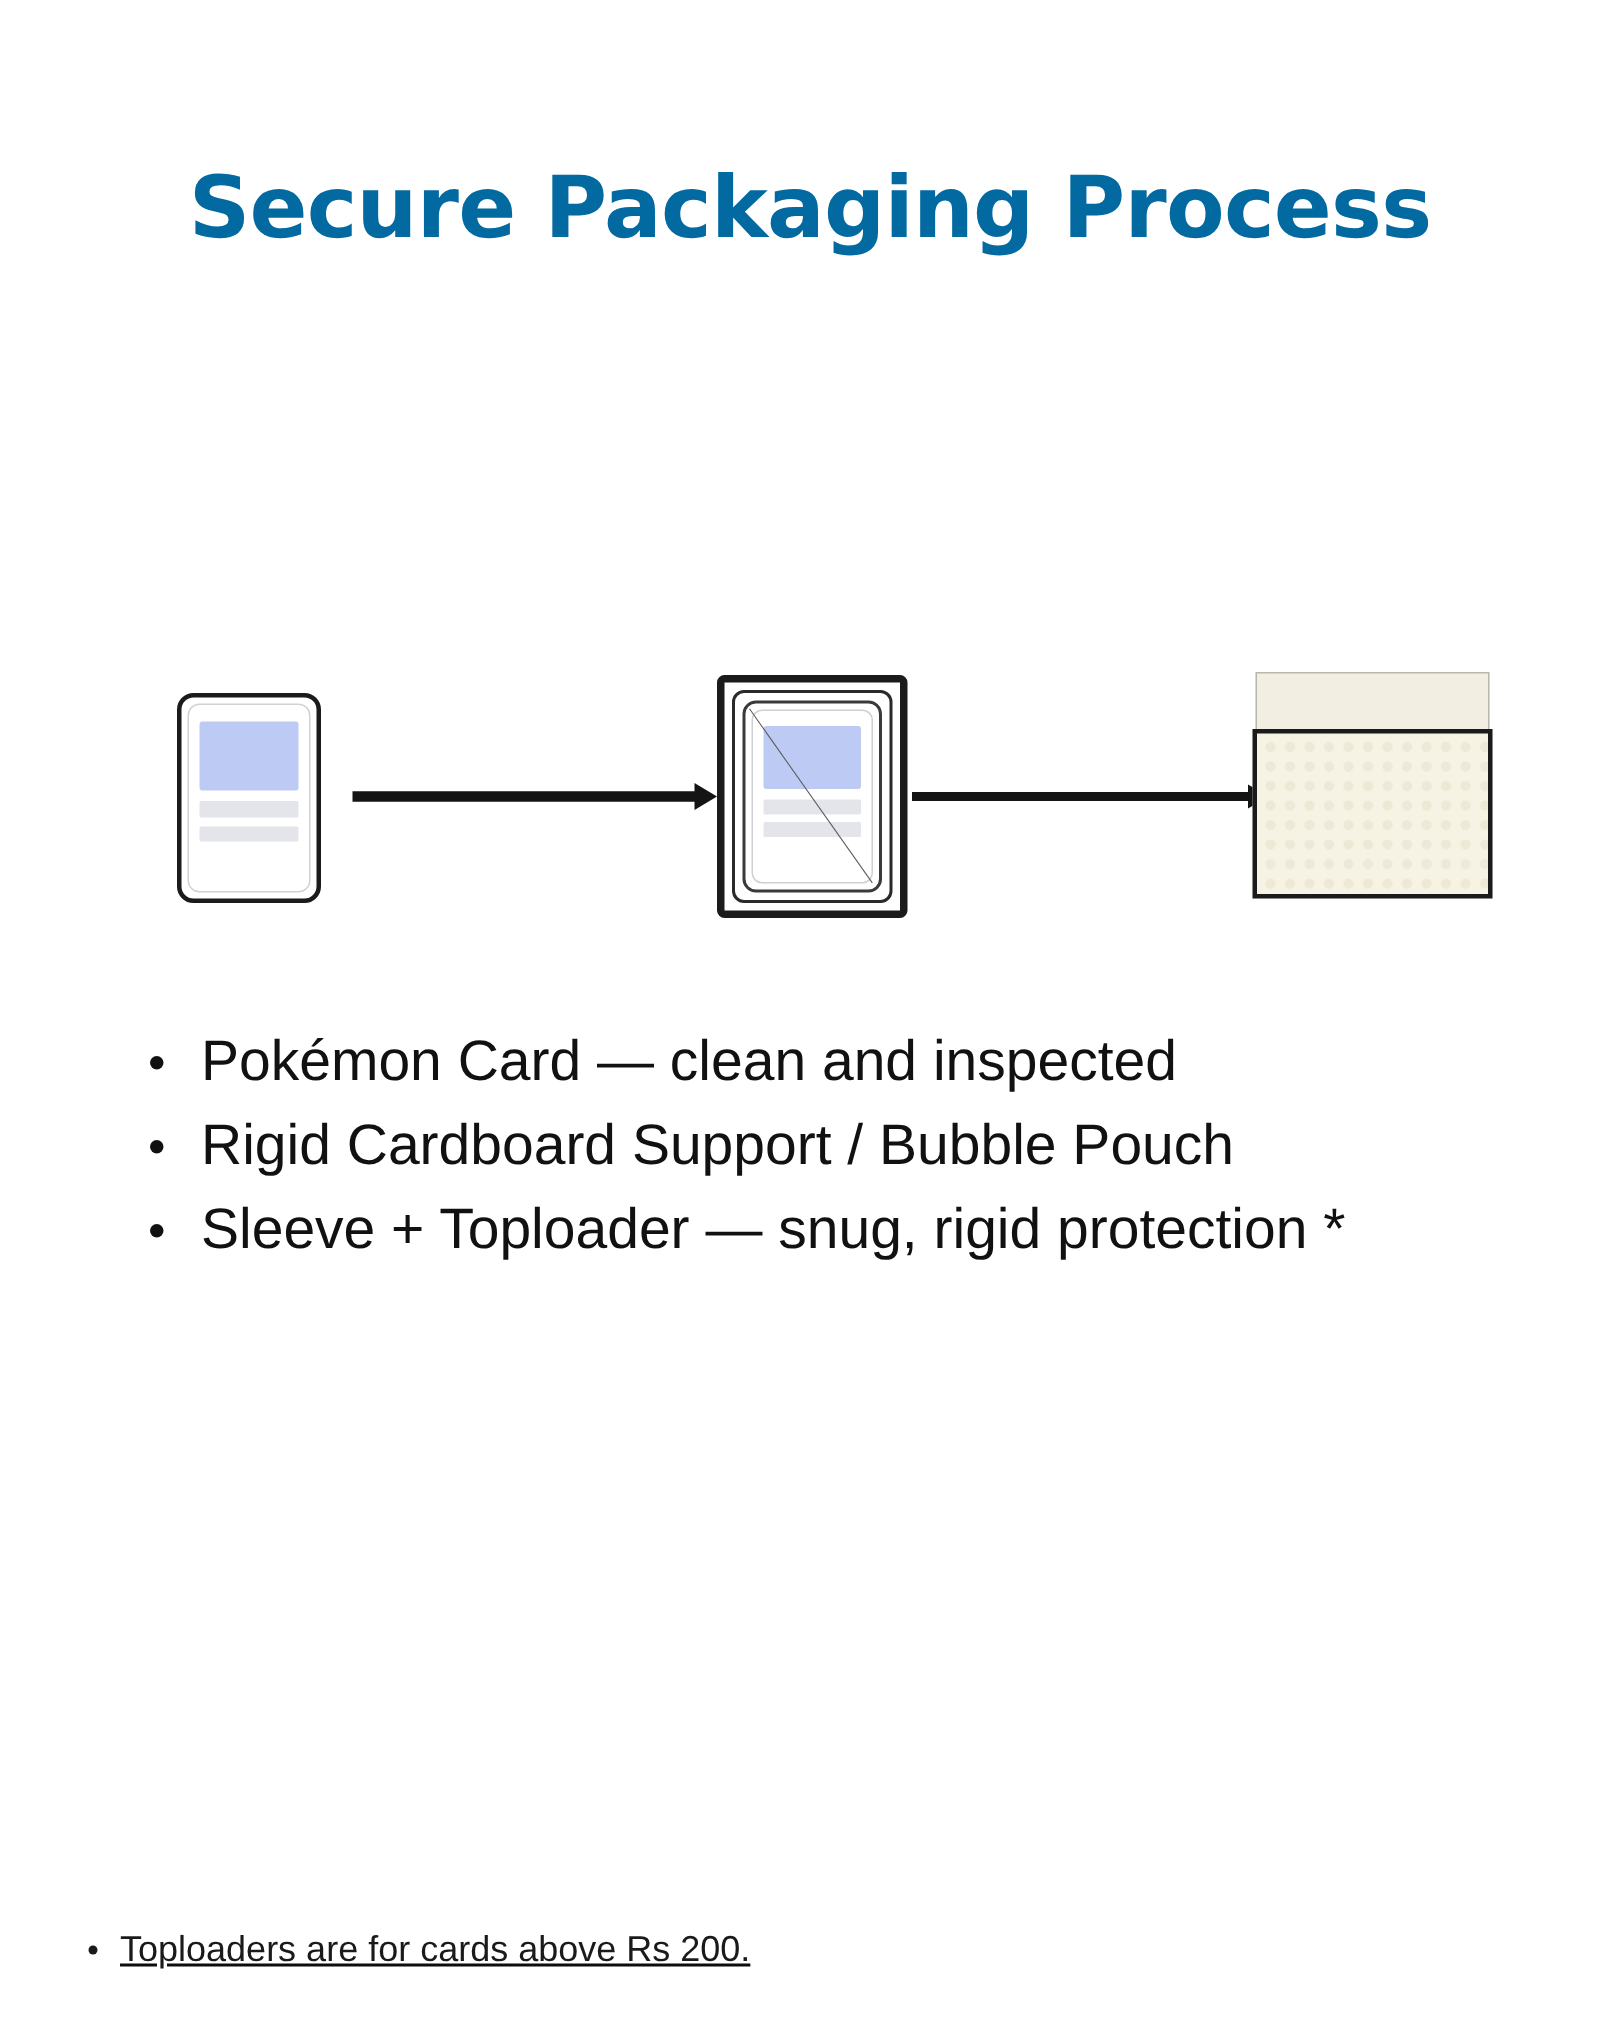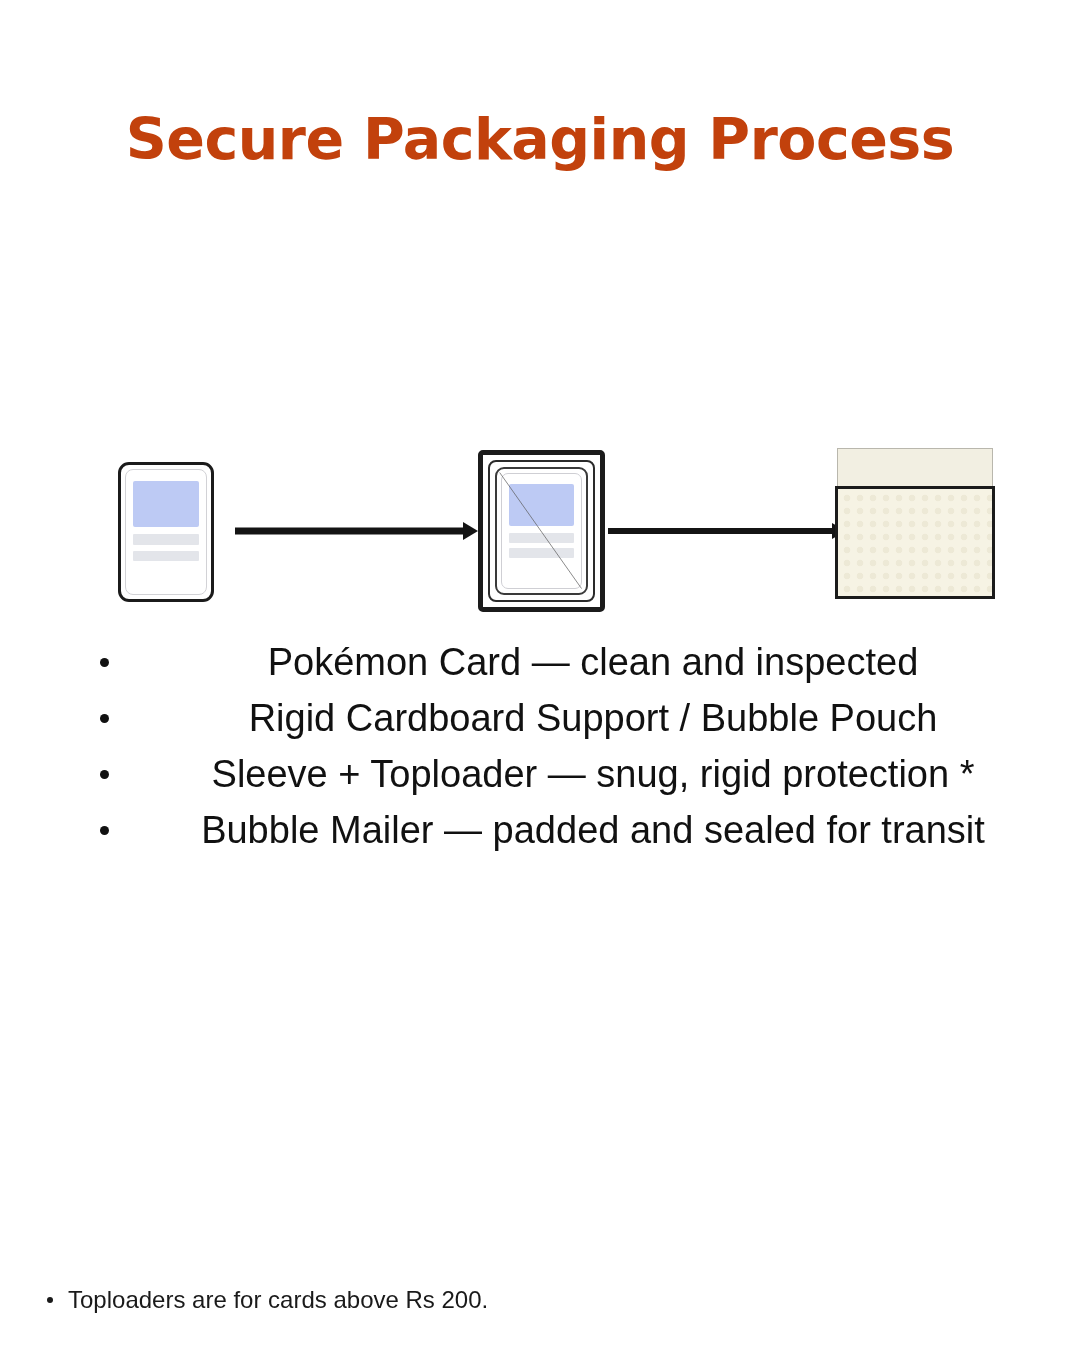--- a/index.html
+++ b/index.html
@@ -21,21 +21,21 @@
   .slide-title {
     position: absolute;
     top: 108px;
     left: 0;
     width: 1080px;
     text-align: center;
     font-size: 57px;
     font-weight: 700;
     letter-spacing: -0.5px;
     line-height: 1.1;
-    color: #c2410c;
+    color: #0369a1;
     font-family: "DejaVu Sans", sans-serif;
   }
 
   
   .diagram {
     position: absolute;
     top: 430px;
     left: 0;
     width: 1080px;
     height: 200px;
@@ -205,27 +205,26 @@
     background-image:
       radial-gradient(circle at 5px 5px, #ece8d4 3.2px, transparent 3.6px);
     background-size: 13px 13px;
     background-position: 4px 4px;
     opacity: 0.9;
   }
 
   
   .bullets {
     position: absolute;
-    top: 634px;
+    top: 680px;
     left: 92px;
     width: 960px;
     list-style: none;
     margin: 0;
     padding: 0;
-    text-align: center;
   }
   .bullets li {
     position: relative;
     padding-left: 42px;
     font-size: 38px;
     line-height: 56px;
     color: #111111;
     white-space: nowrap;
   }
   .bullets li .dot {
@@ -236,25 +235,26 @@
     height: 9px;
     margin-top: -4px;
     border-radius: 50%;
     background: #111111;
   }
 
   
   .footnote {
     position: absolute;
     top: 1283px;
-    left: 40px;
+    left: 52px;
     width: 900px;
     list-style: none;
     margin: 0;
     padding: 0;
+    text-decoration: underline;
   }
   .footnote li {
     position: relative;
     padding-left: 28px;
     font-size: 24px;
     line-height: 34px;
     color: #1a1a1a;
     white-space: nowrap;
   }
   .footnote li .dot {
@@ -323,24 +323,20 @@
     <span>Pokémon Card — clean and inspected</span>
   </li>
   <li>
     <span class="dot"></span>
     <span>Rigid Cardboard Support / Bubble Pouch</span>
   </li>
   <li>
     <span class="dot"></span>
     <span>Sleeve + Toploader — snug, rigid protection *</span>
   </li>
-  <li>
-    <span class="dot"></span>
-    <span>Bubble Mailer — padded and sealed for transit</span>
-  </li>
 </ul>
 
 <ul class="footnote">
   <li>
     <span class="dot"></span>
     <span>Toploaders are for cards above Rs 200.</span>
   </li>
 </ul>
 
 </body></html>

